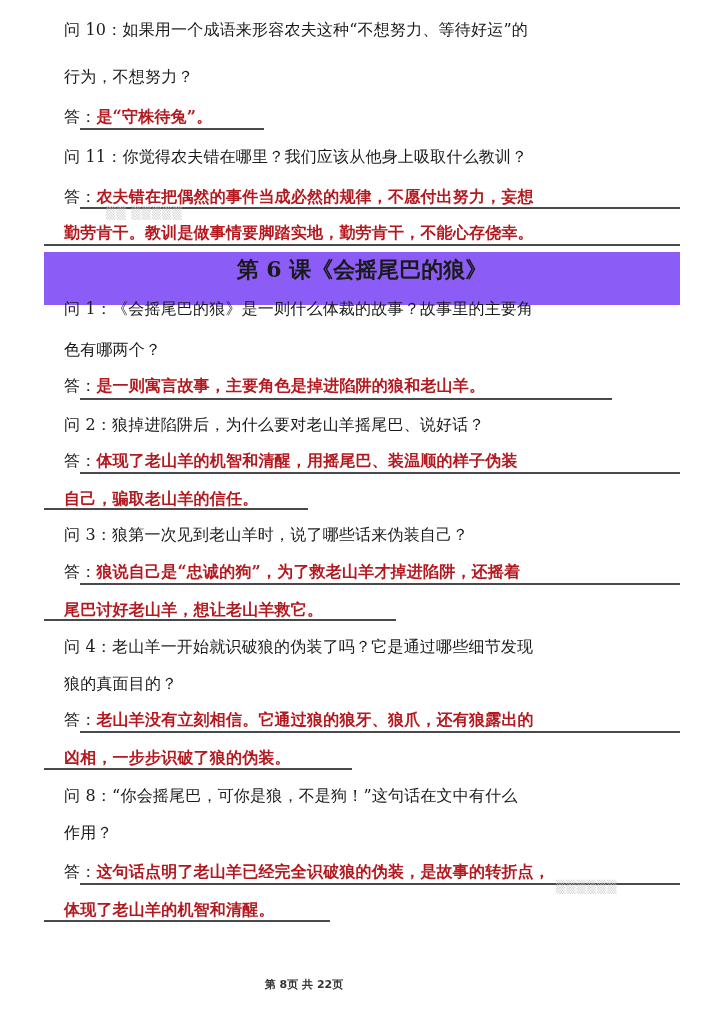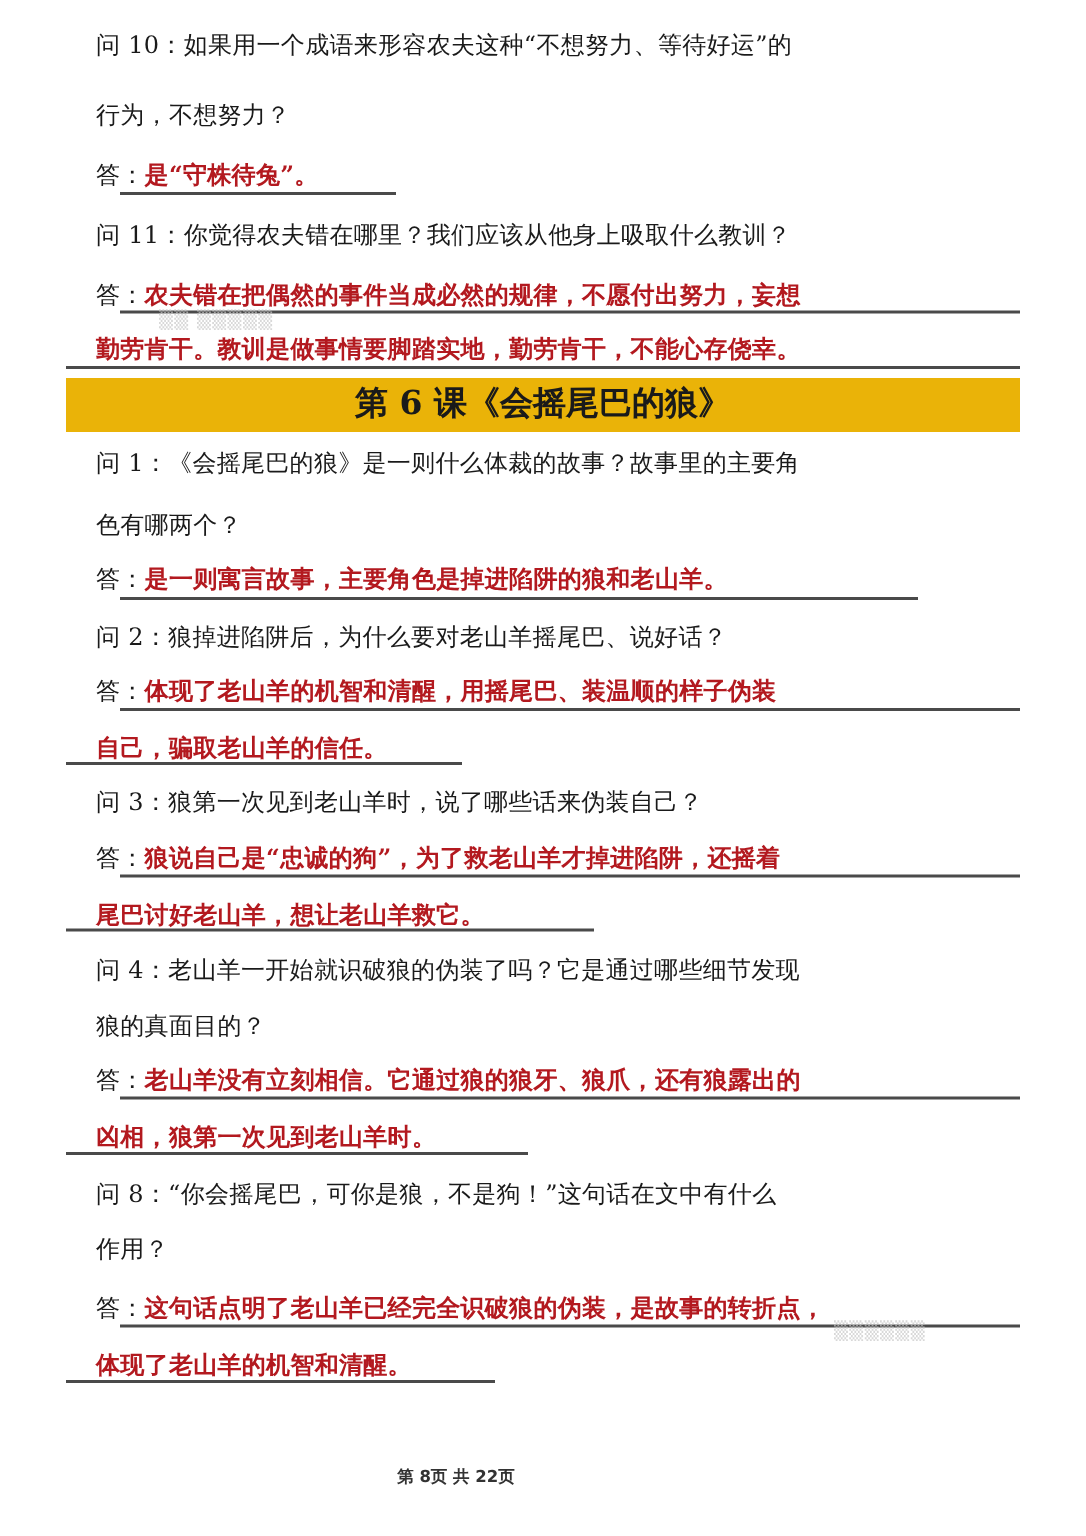--- a/index.html
+++ b/index.html
@@ -40,22 +40,22 @@
     .ul {
       position: absolute;
       height: 2px;
       background: #4a4a4a;
     }
     .banner {
       position: absolute;
       left: 0;
       top: 252px;
       width: 636px;
-      height: 36px;
-      background: #eab308;
+      height: 53px;
+      background: #8b5cf6;
       text-align: center;
       font-size: 22px;
       line-height: 35px;
       color: #1a1a1a;
       font-weight: bold;
     }
     .watermark {
       position: absolute;
       color: #c8c8c8;
       font-size: 12px;
@@ -127,21 +127,21 @@
   </div>
   <div class="ul" style="top:619px; left:0; width:352px"></div>
 
   <div class="line q" style="top:632px">问 4：老山羊一开始就识破狼的伪装了吗？它是通过哪些细节发现</div>
   <div class="line q" style="top:669px">狼的真面目的？</div>
   <div class="line" style="top:705px">
     <span class="a-label">答：</span><span class="a-text">老山羊没有立刻相信。它通过狼的狼牙、狼爪，还有狼露出的</span>
   </div>
   <div class="ul" style="top:731px; left:36px; width:600px"></div>
   <div class="line" style="top:743px">
-    <span class="a-text">凶相，狼第一次见到老山羊时。</span>
+    <span class="a-text">凶相，一步步识破了狼的伪装。</span>
   </div>
   <div class="ul" style="top:768px; left:0; width:308px"></div>
 
   <div class="line q" style="top:781px">问 8：“你会摇尾巴，可你是狼，不是狗！”这句话在文中有什么</div>
   <div class="line q" style="top:818px">作用？</div>
   <div class="line" style="top:857px">
     <span class="a-label">答：</span><span class="a-text">这句话点明了老山羊已经完全识破狼的伪装，是故事的转折点，</span>
   </div>
   <div class="ul" style="top:883px; left:36px; width:600px"></div>
   <div class="watermark" style="top:880px; left:512px">▒▒▒▒▒▒</div>

